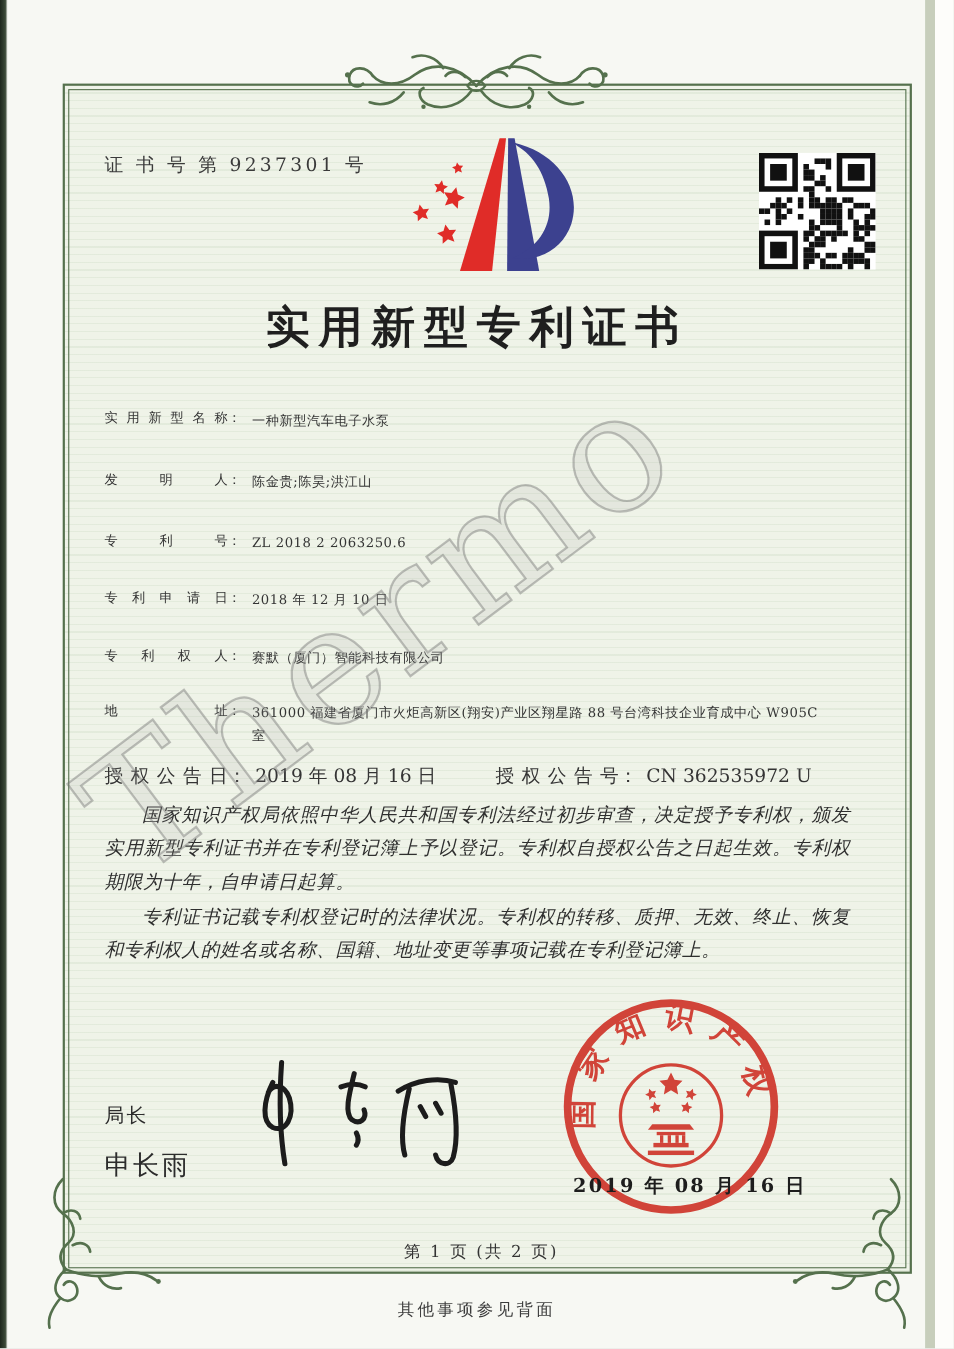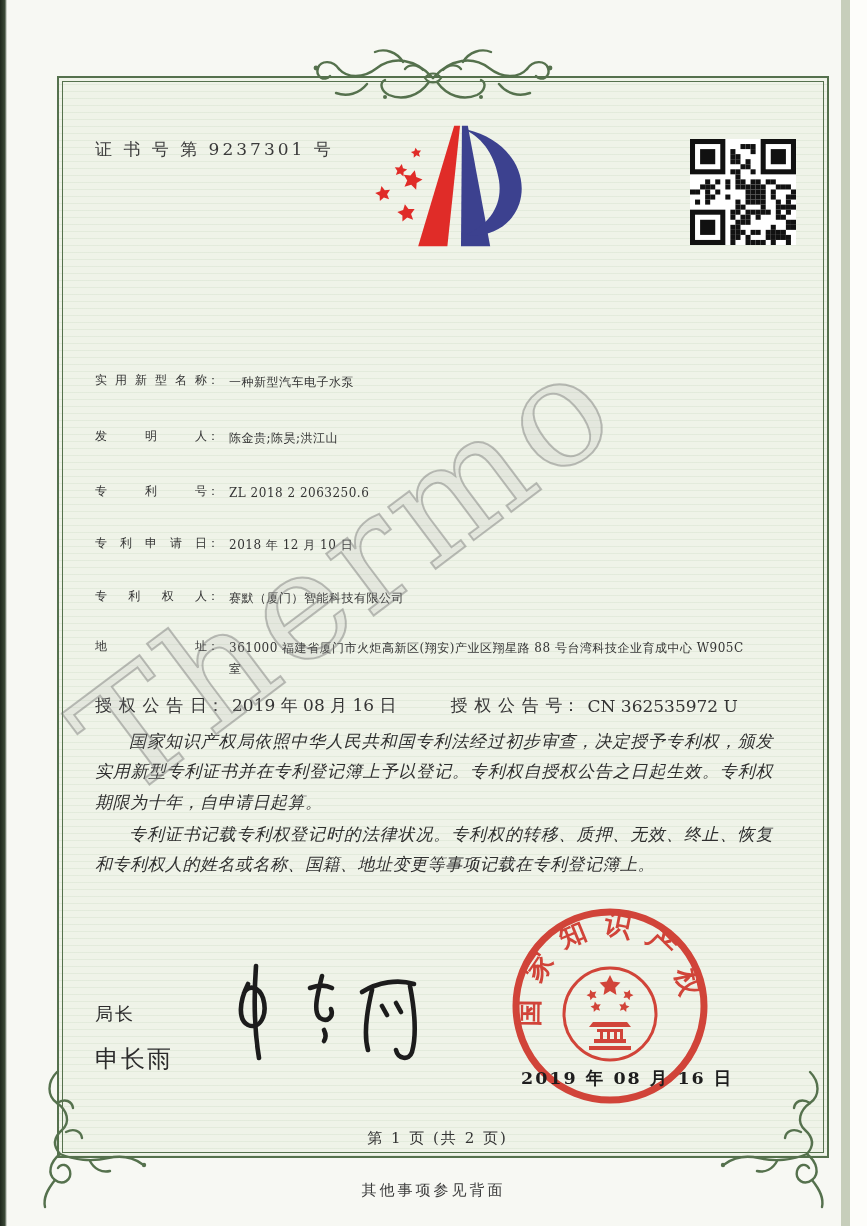--- a/index.html
+++ b/index.html
@@ -266,20 +266,21 @@
           <rect x="41.14" y="102.86" width="5.14" height="5.14"></rect>
           <rect x="56.57" y="102.86" width="5.14" height="5.14"></rect>
           <rect x="61.71" y="102.86" width="5.14" height="5.14"></rect>
           <rect x="66.86" y="102.86" width="5.14" height="5.14"></rect>
           <rect x="72.00" y="102.86" width="5.14" height="5.14"></rect>
           <rect x="82.29" y="102.86" width="5.14" height="5.14"></rect>
           <rect x="97.71" y="102.86" width="5.14" height="5.14"></rect>
         </g>
     </svg>
 
+    <div class="title">实用新型专利证书</div>
 
     <div class="row r0">
       <span class="lab">实用新型名称</span>
         <span class="colon">：</span>
         <span class="val">一种新型汽车电子水泵</span>
     </div>
     <div class="row r1">
       <span class="lab">发明人</span>
         <span class="colon">：</span>
         <span class="val">陈金贵;陈昊;洪江山</span>

